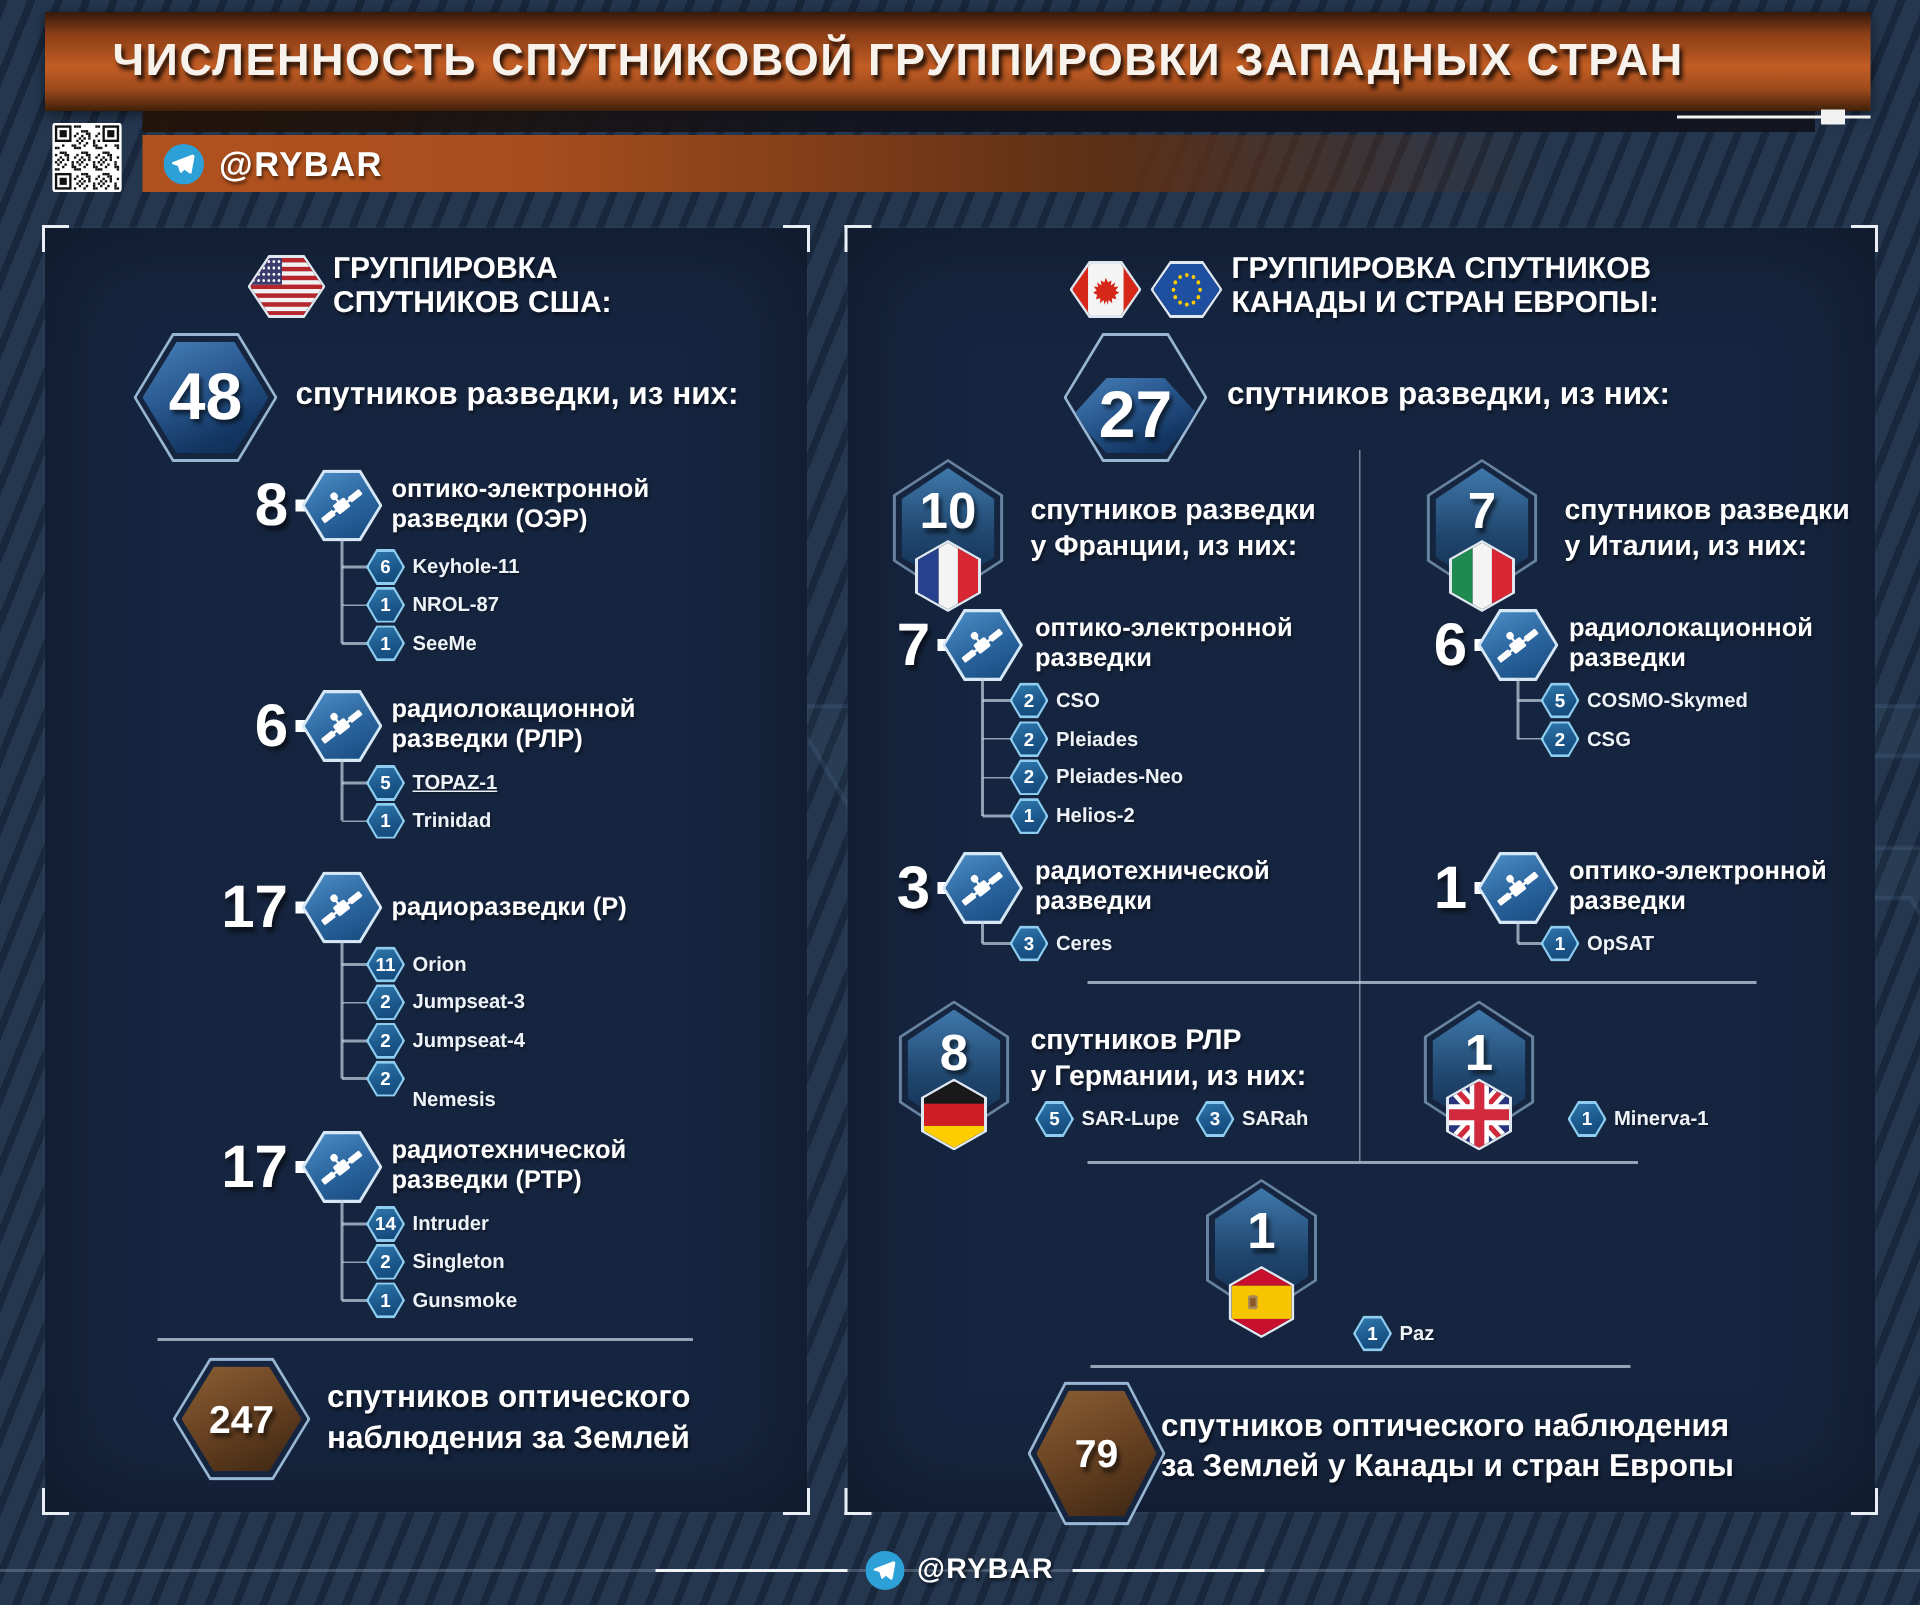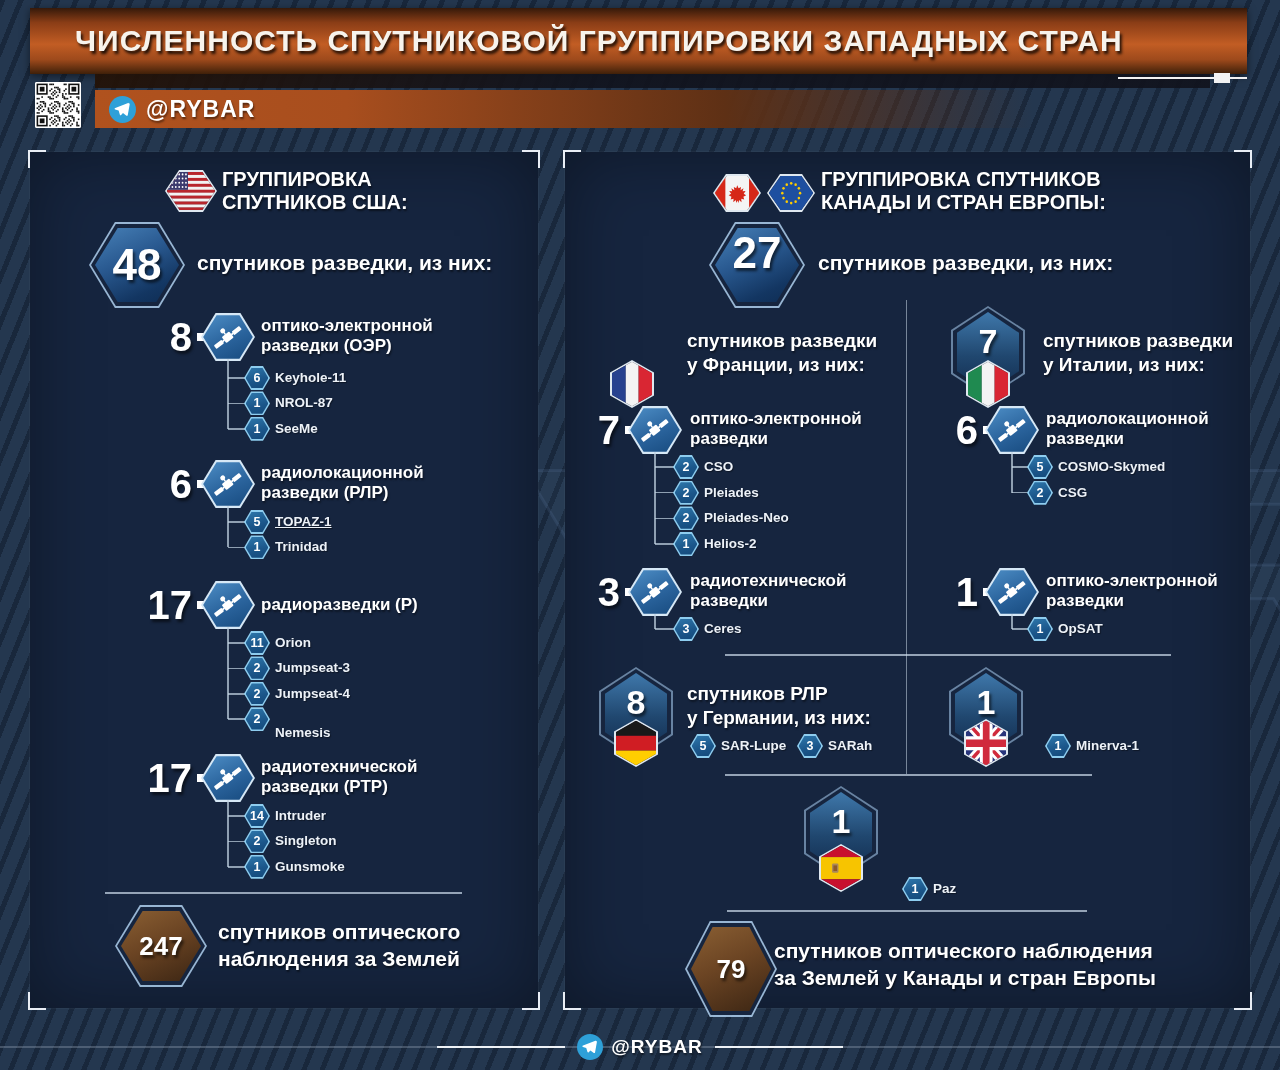--- a/index.html
+++ b/index.html
@@ -549,30 +549,37 @@
             <circle cx="23.999999999999993" cy="10.60769515458674" r="1.7" fill="#ffcc00"></circle>
           </svg>
         </div>
       </div>
       <div class="heading" style="position: absolute; left: 256px; top: 16px;">
         <div>ГРУППИРОВКА СПУТНИКОВ</div>
         <div>КАНАДЫ И СТРАН ЕВРОПЫ:</div>
       </div>
       <div class="hx" style="position: absolute; left: 144px; top: 70px; width: 96px; height: 86px; background: rgba(175, 208, 238, 0.85);">
         <div class="hx" style="position: absolute; inset: 2px; background: rgb(22, 37, 63);">
-          <div class="hx" style="position: absolute; inset: 4px; background: linear-gradient(155deg, rgb(71, 129, 184) 0%, rgb(42, 90, 145) 40%, rgb(19, 54, 98) 78%, rgb(14, 44, 82) 100%); display: flex; align-items: flex-start; justify-content: center;">
+          <div class="hx" style="position: absolute; inset: 4px; background: linear-gradient(155deg, rgb(71, 129, 184) 0%, rgb(42, 90, 145) 40%, rgb(19, 54, 98) 78%, rgb(14, 44, 82) 100%); display: flex; align-items: flex-start; justify-content: center; margin-top: 24px;">
             <span class="bnum">27</span>
           </div>
         </div>
       </div>
       <div class="tlabel" style="position: absolute; left: 253px; top: 99px;">спутников разведки, из них:</div>
       <div style="position: absolute; left: 340.5px; top: 148px; width: 1.5px; height: 474px; background: rgba(200, 215, 230, 0.55);"></div>
       <div style="position: absolute; left: 160px; top: 502px; width: 446px; height: 2px; background: rgba(210, 225, 240, 0.68);"></div>
       <div style="position: absolute; left: 160px; top: 622px; width: 367px; height: 2px; background: rgba(210, 225, 240, 0.68);"></div>
       <div style="position: absolute; left: 162px; top: 758px; width: 360px; height: 2px; background: rgba(210, 225, 240, 0.68);"></div>
+      <div class="hx v" style="position: absolute; left: 30px; top: 154px; width: 74px; height: 92px; background: rgba(160, 195, 228, 0.6);">
+        <div class="hx v" style="position: absolute; inset: 2px; background: rgb(22, 37, 63);">
+          <div class="hx v" style="position: absolute; inset: 4px; background: linear-gradient(rgb(63, 120, 171) 0%, rgb(32, 71, 111) 55%, rgb(18, 44, 78) 100%); display: flex; align-items: flex-start; justify-content: center;">
+            <span class="cnum" style="margin-top: 10px;">10</span>
+          </div>
+        </div>
+      </div>
       <div class="hx v" style="position: absolute; left: 45px; top: 208px; width: 44px; height: 48px; background: rgb(223, 232, 240);">
         <div class="hx v" style="position: absolute; inset: 1.8px; background: rgb(34, 34, 51); display: flex; align-items: center; justify-content: center;">
           <svg viewBox="0 0 44 48" preserveAspectRatio="none" style="width:100%;height:100%;display:block">
             <rect width="15" height="48" fill="#27418f"></rect>
             <rect x="15" width="14" height="48" fill="#f4f4f4"></rect>
             <rect x="29" width="15" height="48" fill="#d92633"></rect>
           </svg>
         </div>
       </div>
       <div class="clabel" style="position: absolute; left: 122px; top: 177px;">

